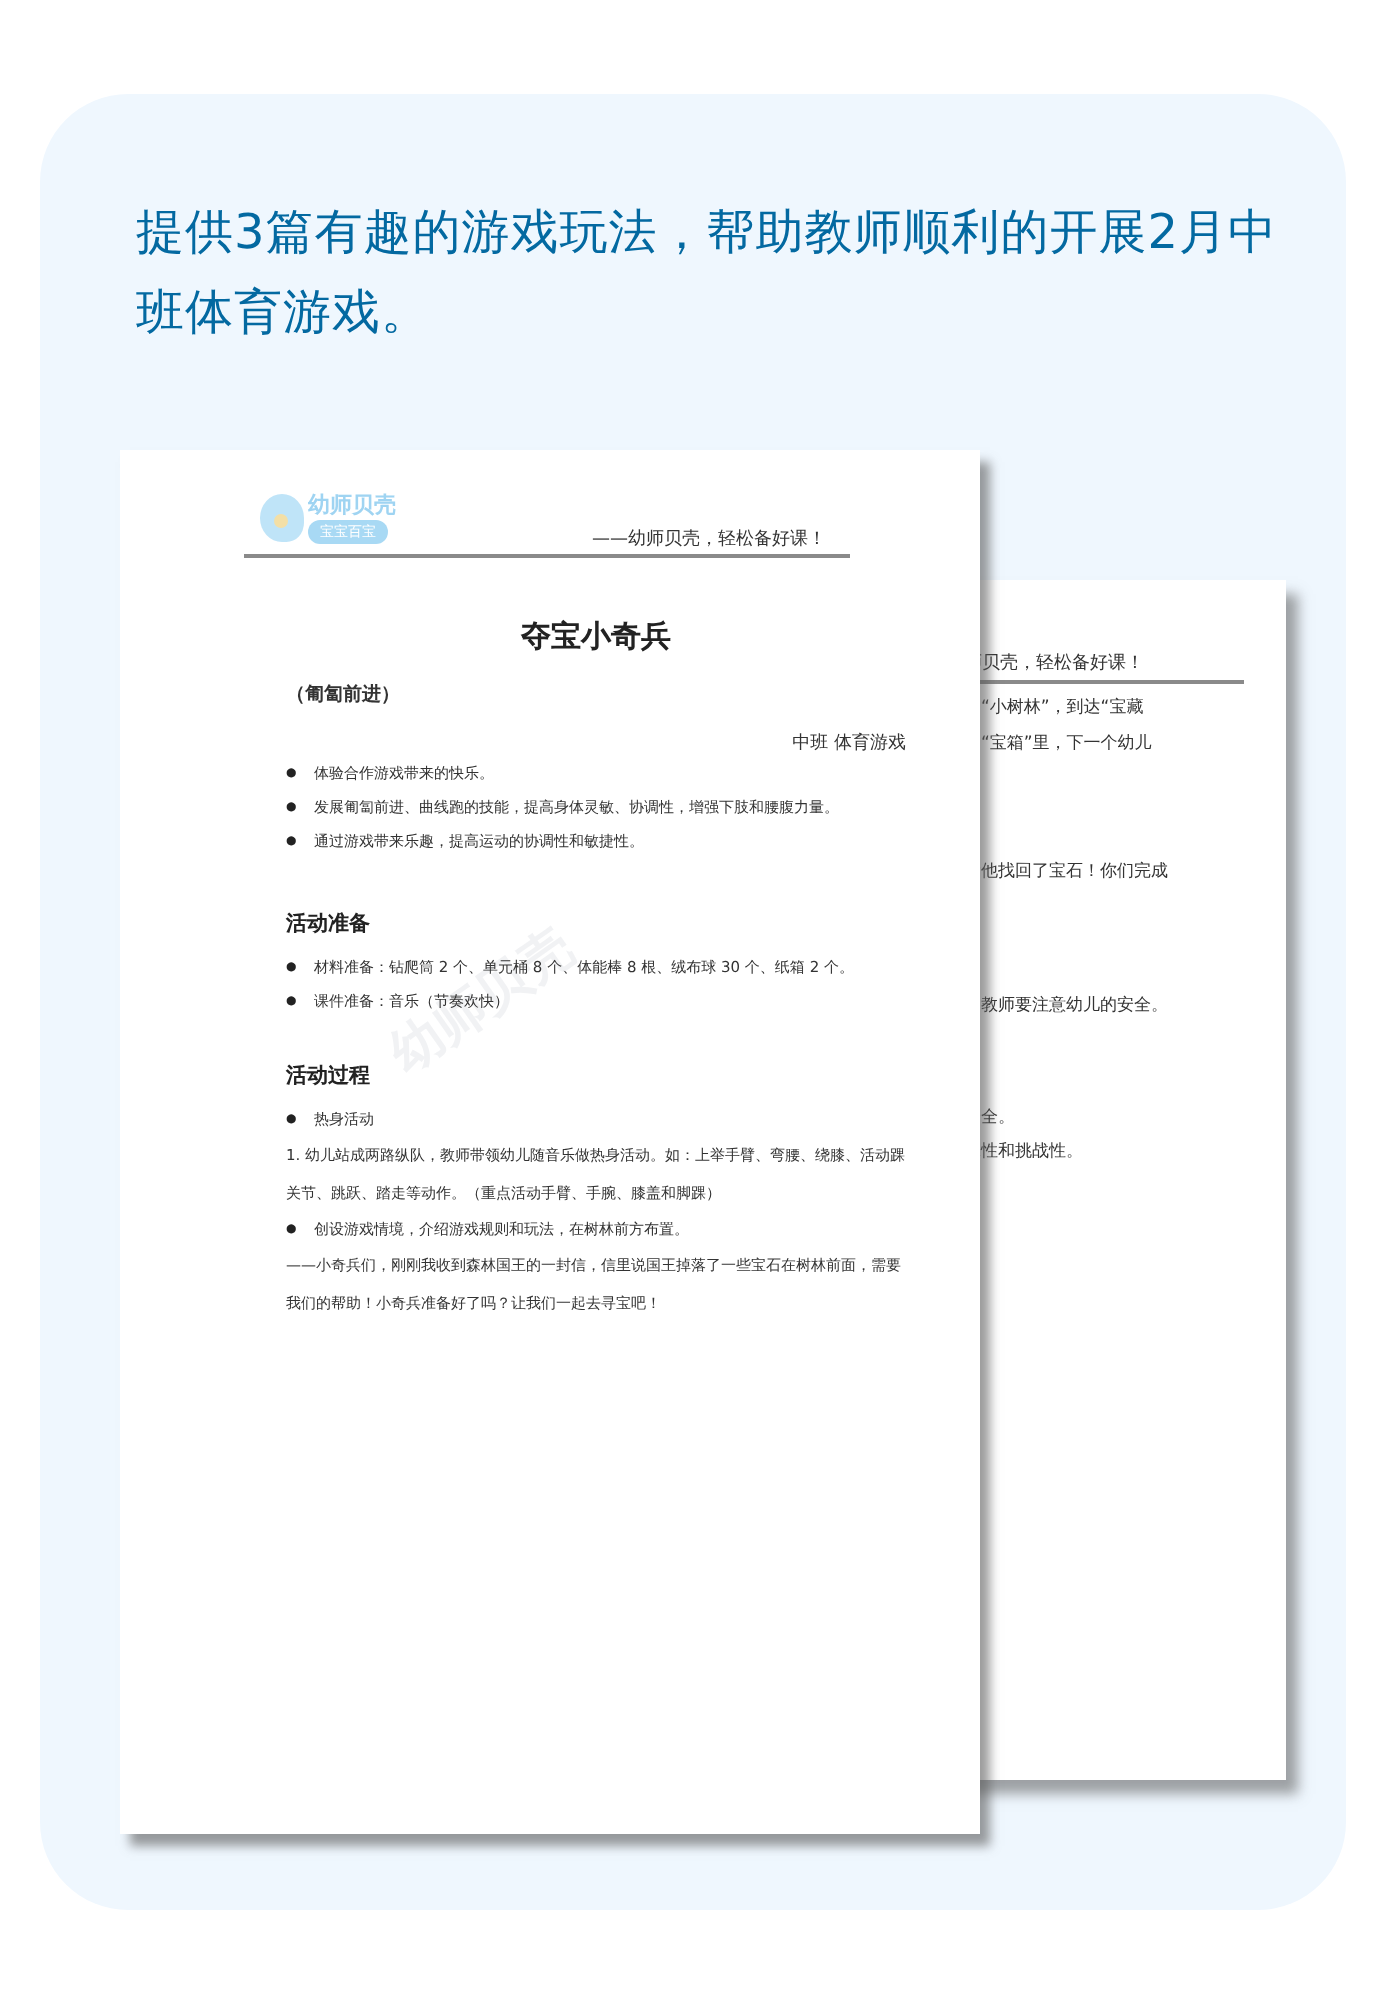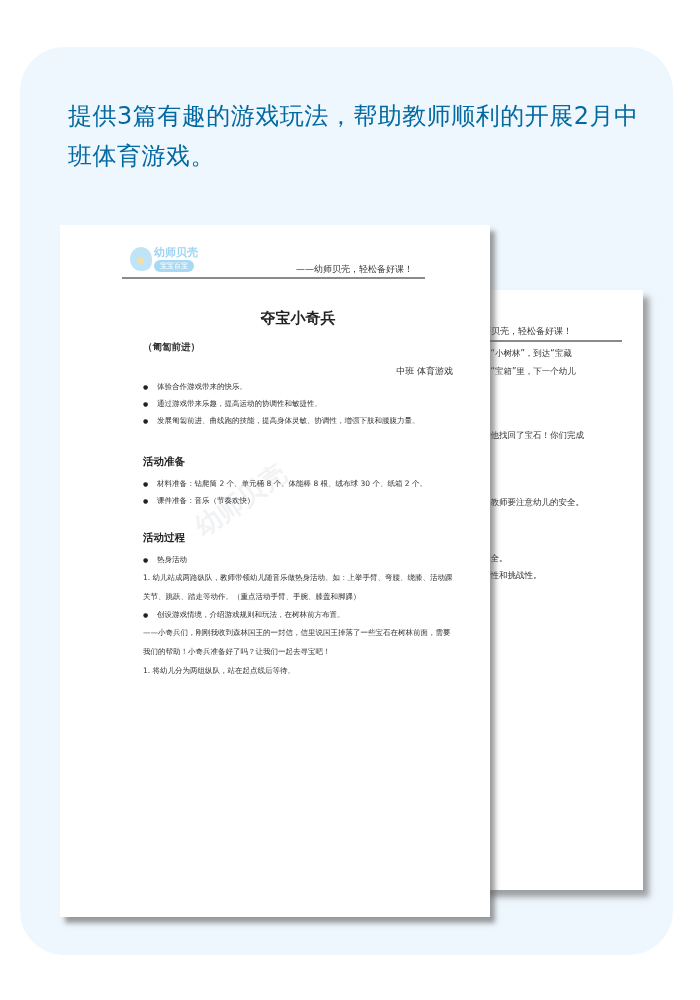--- a/index.html
+++ b/index.html
@@ -68,27 +68,26 @@
   <div class="header-rule" style="left:62px;top:52px;"></div>
 
   <div class="watermark">幼师贝壳</div>
 
   <div class="doc-body">
     <div class="title">夺宝小奇兵</div>
     <div class="subtitle">（匍匐前进）</div>
     <div class="grade">中班  体育游戏</div>
 
     <div class="bullet">体验合作游戏带来的快乐。</div>
+    <div class="bullet">发展匍匐前进、曲线跑的技能，提高身体灵敏、协调性，增强下肢和腰腹力量。</div>
     <div class="bullet">通过游戏带来乐趣，提高运动的协调性和敏捷性。</div>
-    <div class="bullet">发展匍匐前进、曲线跑的技能，提高身体灵敏、协调性，增强下肢和腰腹力量。</div>
 
     <div class="section-h">活动准备</div>
     <div class="bullet">材料准备：钻爬筒 2 个、单元桶 8 个、体能棒 8 根、绒布球 30 个、纸箱 2 个。</div>
     <div class="bullet">课件准备：音乐（节奏欢快）</div>
 
     <div class="section-h" style="margin-top:22px;">活动过程</div>
     <div class="bullet">热身活动</div>
     <div class="para">1.   幼儿站成两路纵队，教师带领幼儿随音乐做热身活动。如：上举手臂、弯腰、绕膝、活动踝关节、跳跃、踏走等动作。（重点活动手臂、手腕、膝盖和脚踝）</div>
     <div class="bullet">创设游戏情境，介绍游戏规则和玩法，在树林前方布置。</div>
     <div class="para">——小奇兵们，刚刚我收到森林国王的一封信，信里说国王掉落了一些宝石在树林前面，需要我们的帮助！小奇兵准备好了吗？让我们一起去寻宝吧！</div>
-    <div class="para">1.   将幼儿分为两组纵队，站在起点线后等待。</div>
   </div>
 </div>
 
 </body></html>

